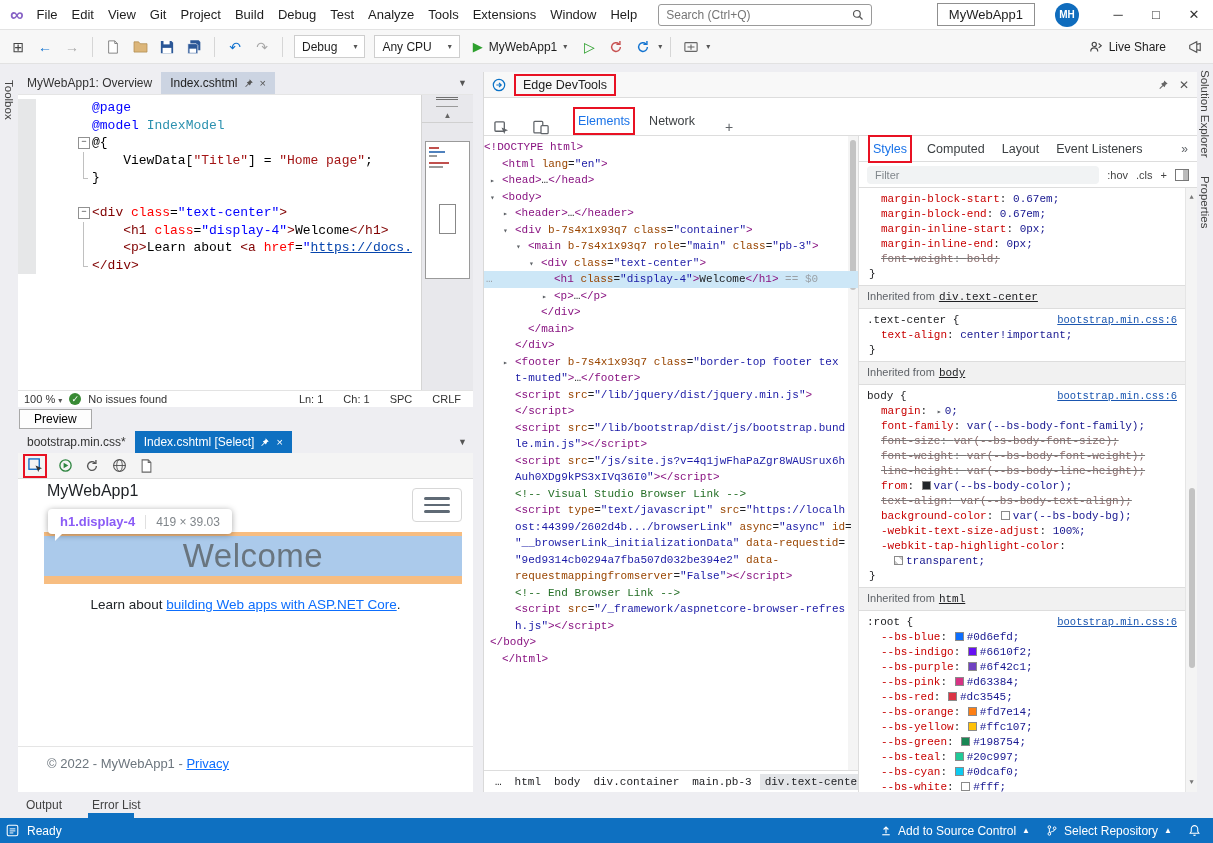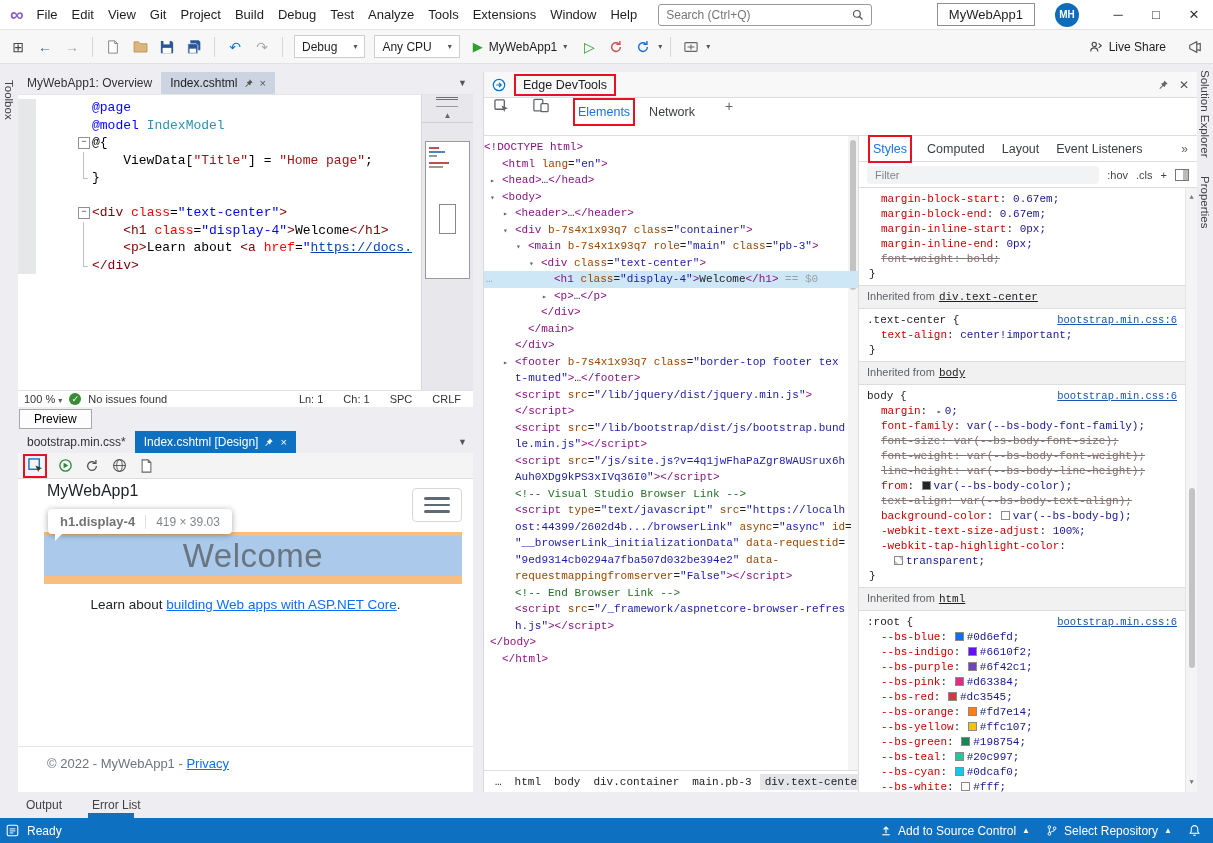--- a/index.html
+++ b/index.html
@@ -73,32 +73,32 @@
 .pv-brand{position:absolute;top:3px;left:29px;font-size:16px;color:#1e2125}
 .hamburger{position:absolute;top:9px;right:11px;width:50px;height:34px;border:1px solid #d7d7d7;border-radius:4px;background:#fff;display:flex;flex-direction:column;justify-content:center;align-items:center;gap:4px}
 .hamburger i{display:block;width:26px;height:2.5px;background:#5f6a75;border-radius:2px}
 .hl-box{position:absolute;left:26px;top:53px;width:418px}
 .hl-top{height:4px;background:rgba(246,178,107,.85)}
 .hl-content{height:40px;background:rgba(119,170,222,.62);display:flex;align-items:center;justify-content:center}
 .welcome{font-size:33px;color:#69757f;letter-spacing:.5px}
 .hl-margin{height:8px;background:rgba(246,178,107,.85)}
 .inspect-tip{position:absolute;left:30px;top:30px;background:#fff;border-radius:4px;box-shadow:0 1px 6px rgba(0,0,0,.35);padding:5px 12px;display:flex;align-items:center;font-size:13px;z-index:3}
 .inspect-tip::after{content:"";position:absolute;left:7px;bottom:-7px;border:7px solid transparent;border-top-color:#fff;border-left-color:#fff}
-.tip-sel{color:#737373;font-weight:bold}
+.tip-sel{color:#8b5cf6;font-weight:bold}
 .tip-size{color:#80868b;border-left:1px solid #e0e0e0;margin-left:10px;padding-left:10px;font-size:12px}
 .pv-lead{position:absolute;top:118px;left:0;right:0;text-align:center;font-size:13.5px;color:#212529}
 .pv-lead a{color:#0d6efd;text-decoration:underline}
 .pv-footer{position:absolute;top:267px;left:0;right:0;border-top:1px solid #e5e5e5;padding:9px 0 0 29px;font-size:13px;color:#6c757d}
 .pv-footer a{color:#0d6efd;text-decoration:underline}
 
 #devtools{position:absolute;left:483px;right:16px;top:8px;bottom:0;background:#fff;display:flex;flex-direction:column;border-left:1px solid #d9d9d9}
 .dt-header{height:26px;display:flex;align-items:center;background:#f8f8f8;padding:0 8px;gap:8px;border-bottom:1px solid #ddd;font-size:12px}
 .dt-title{padding:1px 6px;font-size:12.5px}
 .dt-header-right{margin-left:auto;display:flex;align-items:center;gap:10px;color:#555}
-.dt-toolbar{height:38px;display:flex;align-items:flex-start;gap:24px;padding:0 10px;border-bottom:1px solid #ddd}
+.dt-toolbar{height:38px;display:flex;align-items:flex-end;gap:24px;padding:0 10px;border-bottom:1px solid #ddd}
 .dt-tab{font-size:12.5px;color:#3c4043;padding:4px 2px}
 .dt-tab.active{color:#1a73e8}
 .dt-plus{color:#5f6368;font-size:14px;padding:0 4px}
 .dt-main{flex:1;display:flex;min-height:0}
 .dom-col{width:374px;display:flex;flex-direction:column;min-width:0}
 .dom-tree{flex:1;overflow:hidden;font-family:"Liberation Mono","DejaVu Sans Mono",monospace;font-size:11px;line-height:16.5px;padding-top:3px;position:relative}
 .dom-row{white-space:pre;position:relative}
 .dom-row.sel{background:#cde7f7}
 .dom-row .arrow{position:absolute;top:1px;font-size:8px;color:#5f6368}
 .dots{position:absolute;left:2px;color:#9aa0a6}
@@ -332,21 +332,21 @@
 
     <div class="preview-row">
       <button class="preview-btn">Preview</button>
     </div>
 
     <div class="design-tabs" id="design-tabs-list">
         <div class="design-tab">
           <span class="tab-label">bootstrap.min.css*</span>
         </div>
         <div class="design-tab active">
-          <span class="tab-label">Index.cshtml [Design]</span>
+          <span class="tab-label">Index.cshtml [Select]</span>
           <span>
             <svg width="10" height="10" viewBox="0 0 16 16">
               <path d="M9 2l5 5-2.6 1L9.5 12 7.5 10l-4.5 4.5-1-1L6.5 9 4.5 7 8.6 4.6z" fill="#fff"></path>
             </svg>
           </span>
           <span class="tab-x">×</span>
         </div>
         <span class="tabs-caret">▼</span>
       </div>
 

